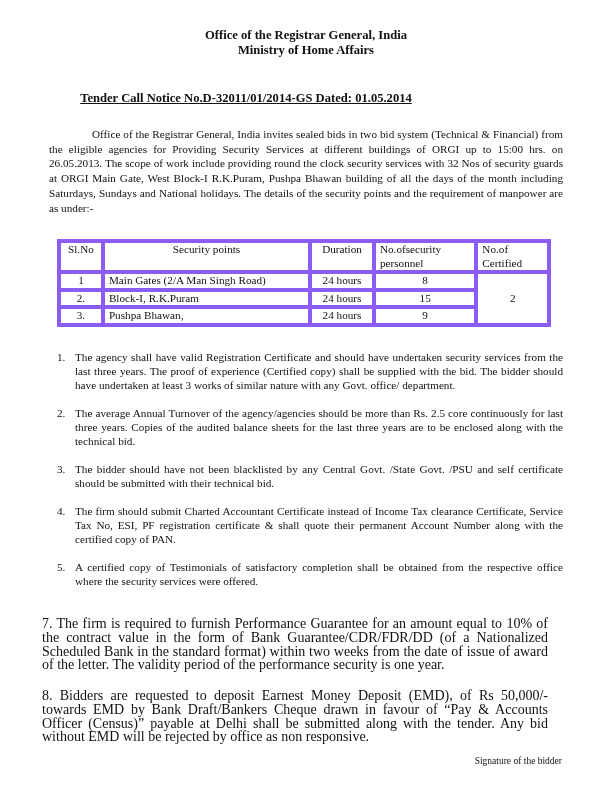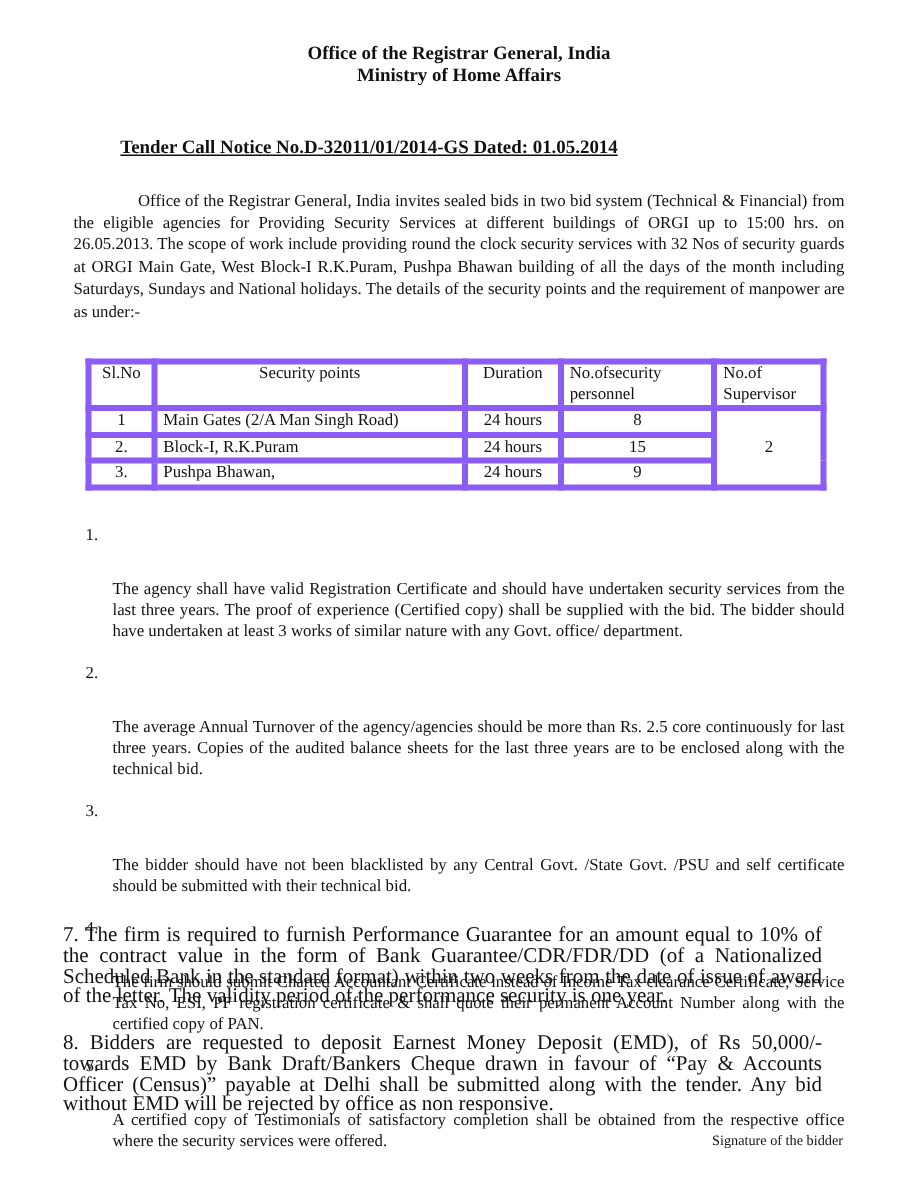--- a/index.html
+++ b/index.html
@@ -17,21 +17,21 @@
   .col-pts { width: 210px; }
   .col-dur { width: 64px; text-align: center; }
   .col-per { width: 103px; }
   .col-sup { width: 73px; }
   .justify-row { display: flex; }
   .sup-cell { vertical-align: middle !important; text-align: center; }
   .elig-title { position: absolute; top: 327px; left: 57px; font-weight: bold; font-size: 11.2px; text-decoration: underline; }
   .items { position: absolute; top: 350px; left: 57px; width: 506px; font-size: 11.2px; line-height: 14px; }
   .item { display: flex; margin-bottom: 14px; text-align: justify; }
   .item .num { width: 18px; flex: none; }
-  .item .txt { flex: 1; margin-top: 36px; }
+  .item .txt { flex: 1; }
   .para { position: absolute; left: 42px; width: 506px; font-size: 14px; line-height: 13.8px; text-align: justify; }
   .sig { position: absolute; top: 756px; right: 50px; font-size: 9.5px; }
 </style>
 </head>
 <body>
 
 <div class="page">
 
   <div class="header">
     <div>Office of the Registrar General, India</div>
@@ -54,21 +54,21 @@
               <span>of</span>
               <span>security</span>
             </div>
         <div>personnel</div>
       </th>
       <th class="col-sup" style="text-align:left">
         <div class="justify-row">
               <span>No.</span>
               <span>of</span>
             </div>
-        <div>Supervisor</div>
+        <div>Certified</div>
       </th>
     </tr>
     <tr>
       <td class="c">1</td>
       <td>Main Gates (2/A Man Singh Road)</td>
       <td class="c">24 hours</td>
       <td class="c">8</td>
       <td class="sup-cell" rowspan="3">2</td>
     </tr>
     <tr>

